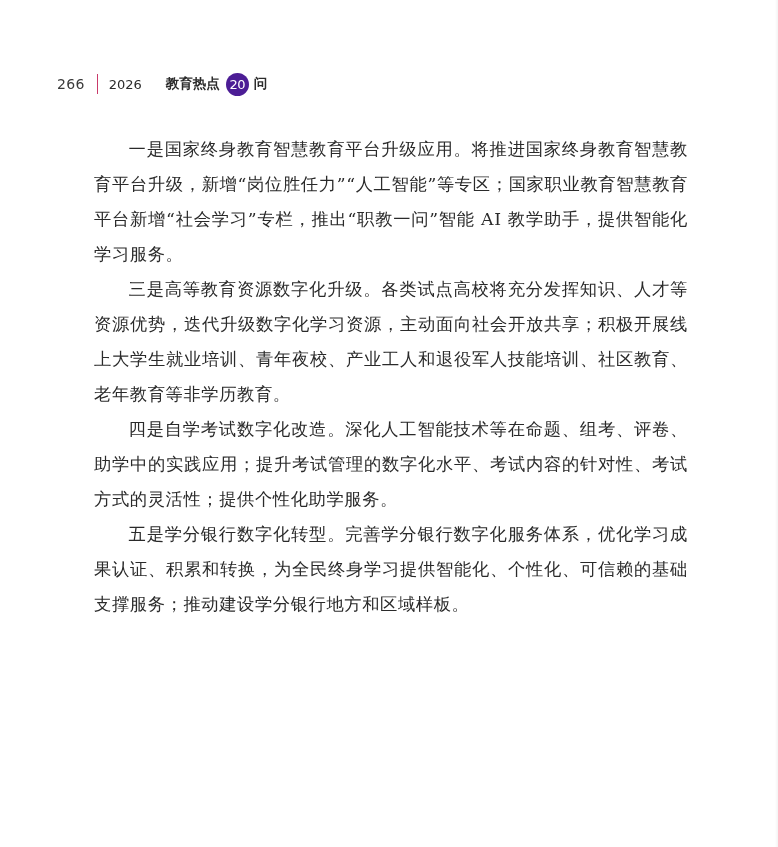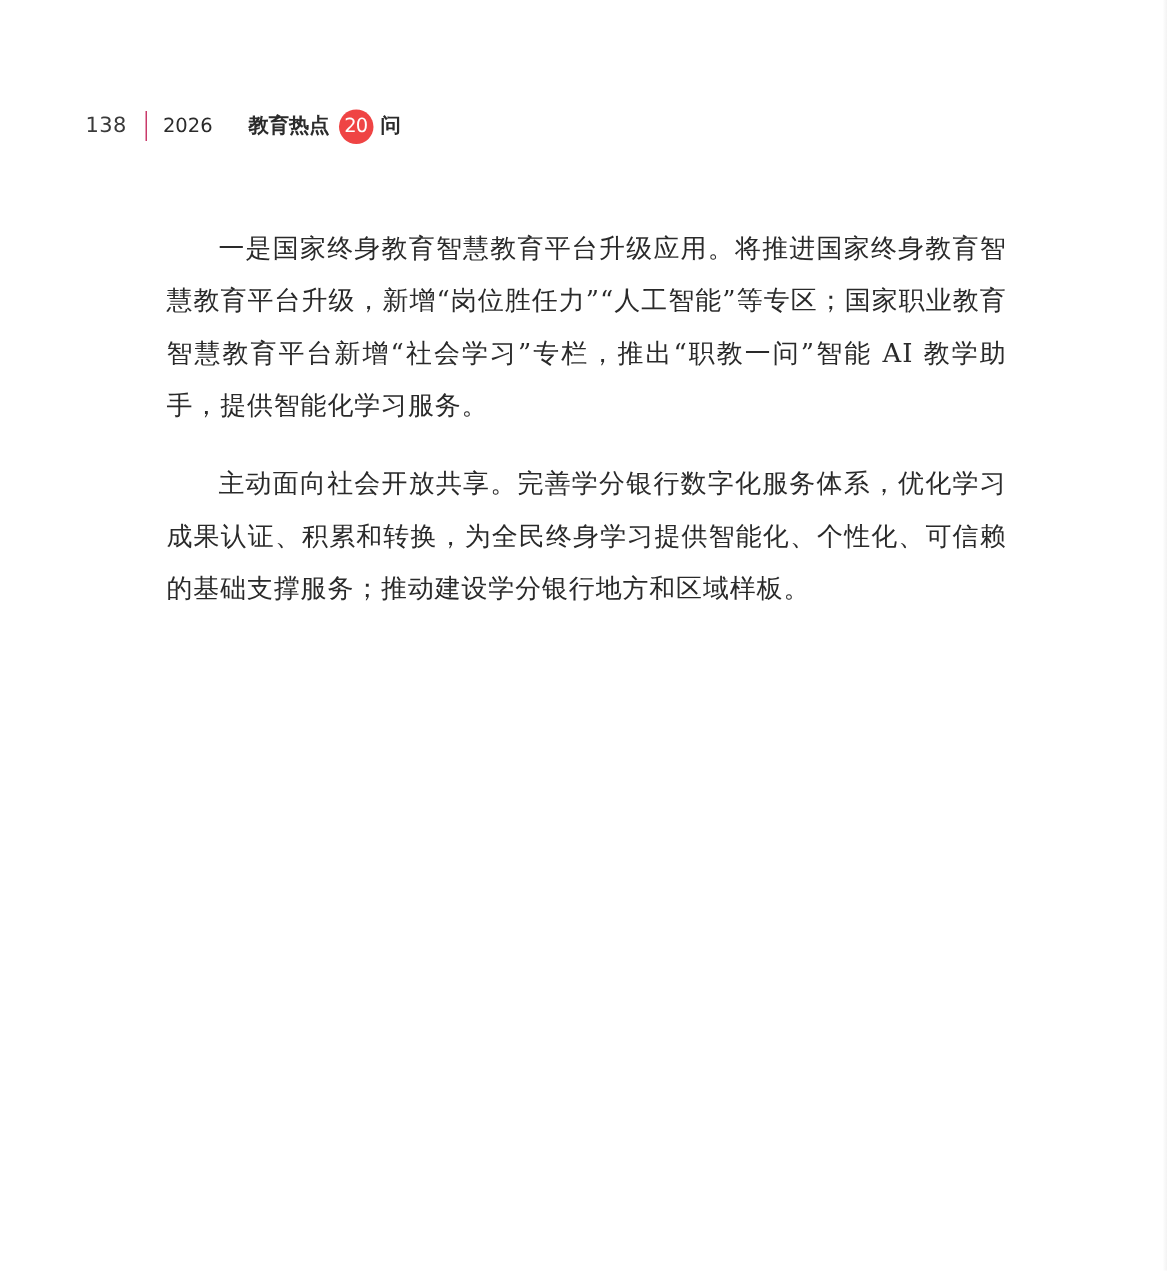--- a/index.html
+++ b/index.html
@@ -50,66 +50,68 @@
       font-size: 13.5px;
       padding-left: 16px;
     }
     .badge {
       display: inline-flex;
       align-items: center;
       justify-content: center;
       width: 23px;
       height: 23px;
       border-radius: 50%;
-      background: #ef4444;
+      background: #4c1d95;
       color: #ffffff;
       font-size: 13px;
       margin: 0 5px 0 6px;
       letter-spacing: -0.5px;
     }
     .book-suffix {
       font-weight: bold;
       font-size: 13.5px;
     }
     .content {
       position: absolute;
       left: 94px;
       top: 132px;
       width: 594px;
     }
     .para {
-      margin: 17px;
+      margin: 0;
       font-size: 17.3px;
       line-height: 35px;
       text-indent: 2em;
       text-align: justify;
       letter-spacing: 0.6px;
       color: #2a2a2a;
     }
     .edge-shadow {
       position: absolute;
       right: 0;
       top: 0;
       width: 3px;
       height: 847px;
       background: linear-gradient(to right, #ffffff, #f3f3f3);
     }
   </style>
 </head>
 <body>
 
 <div class="page-header">
-  <span class="page-number">138</span>
+  <span class="page-number">266</span>
   <span class="header-divider"></span>
   <span class="book-title">
     <span class="book-year">2026</span>
     <span class="book-topic">教育热点</span>
     <span class="badge">20</span>
     <span class="book-suffix">问</span>
   </span>
 </div>
 
 <div class="content">
   <p class="para">一是国家终身教育智慧教育平台升级应用。将推进国家终身教育智慧教育平台升级，新增“岗位胜任力”“人工智能”等专区；国家职业教育智慧教育平台新增“社会学习”专栏，推出“职教一问”智能 AI 教学助手，提供智能化学习服务。</p>
-  <p class="para">主动面向社会开放共享。完善学分银行数字化服务体系，优化学习成果认证、积累和转换，为全民终身学习提供智能化、个性化、可信赖的基础支撑服务；推动建设学分银行地方和区域样板。</p>
+  <p class="para">三是高等教育资源数字化升级。各类试点高校将充分发挥知识、人才等资源优势，迭代升级数字化学习资源，主动面向社会开放共享；积极开展线上大学生就业培训、青年夜校、产业工人和退役军人技能培训、社区教育、老年教育等非学历教育。</p>
+  <p class="para">四是自学考试数字化改造。深化人工智能技术等在命题、组考、评卷、助学中的实践应用；提升考试管理的数字化水平、考试内容的针对性、考试方式的灵活性；提供个性化助学服务。</p>
+  <p class="para">五是学分银行数字化转型。完善学分银行数字化服务体系，优化学习成果认证、积累和转换，为全民终身学习提供智能化、个性化、可信赖的基础支撑服务；推动建设学分银行地方和区域样板。</p>
 </div>
 
 <div class="edge-shadow"></div>
 
 </body></html>

